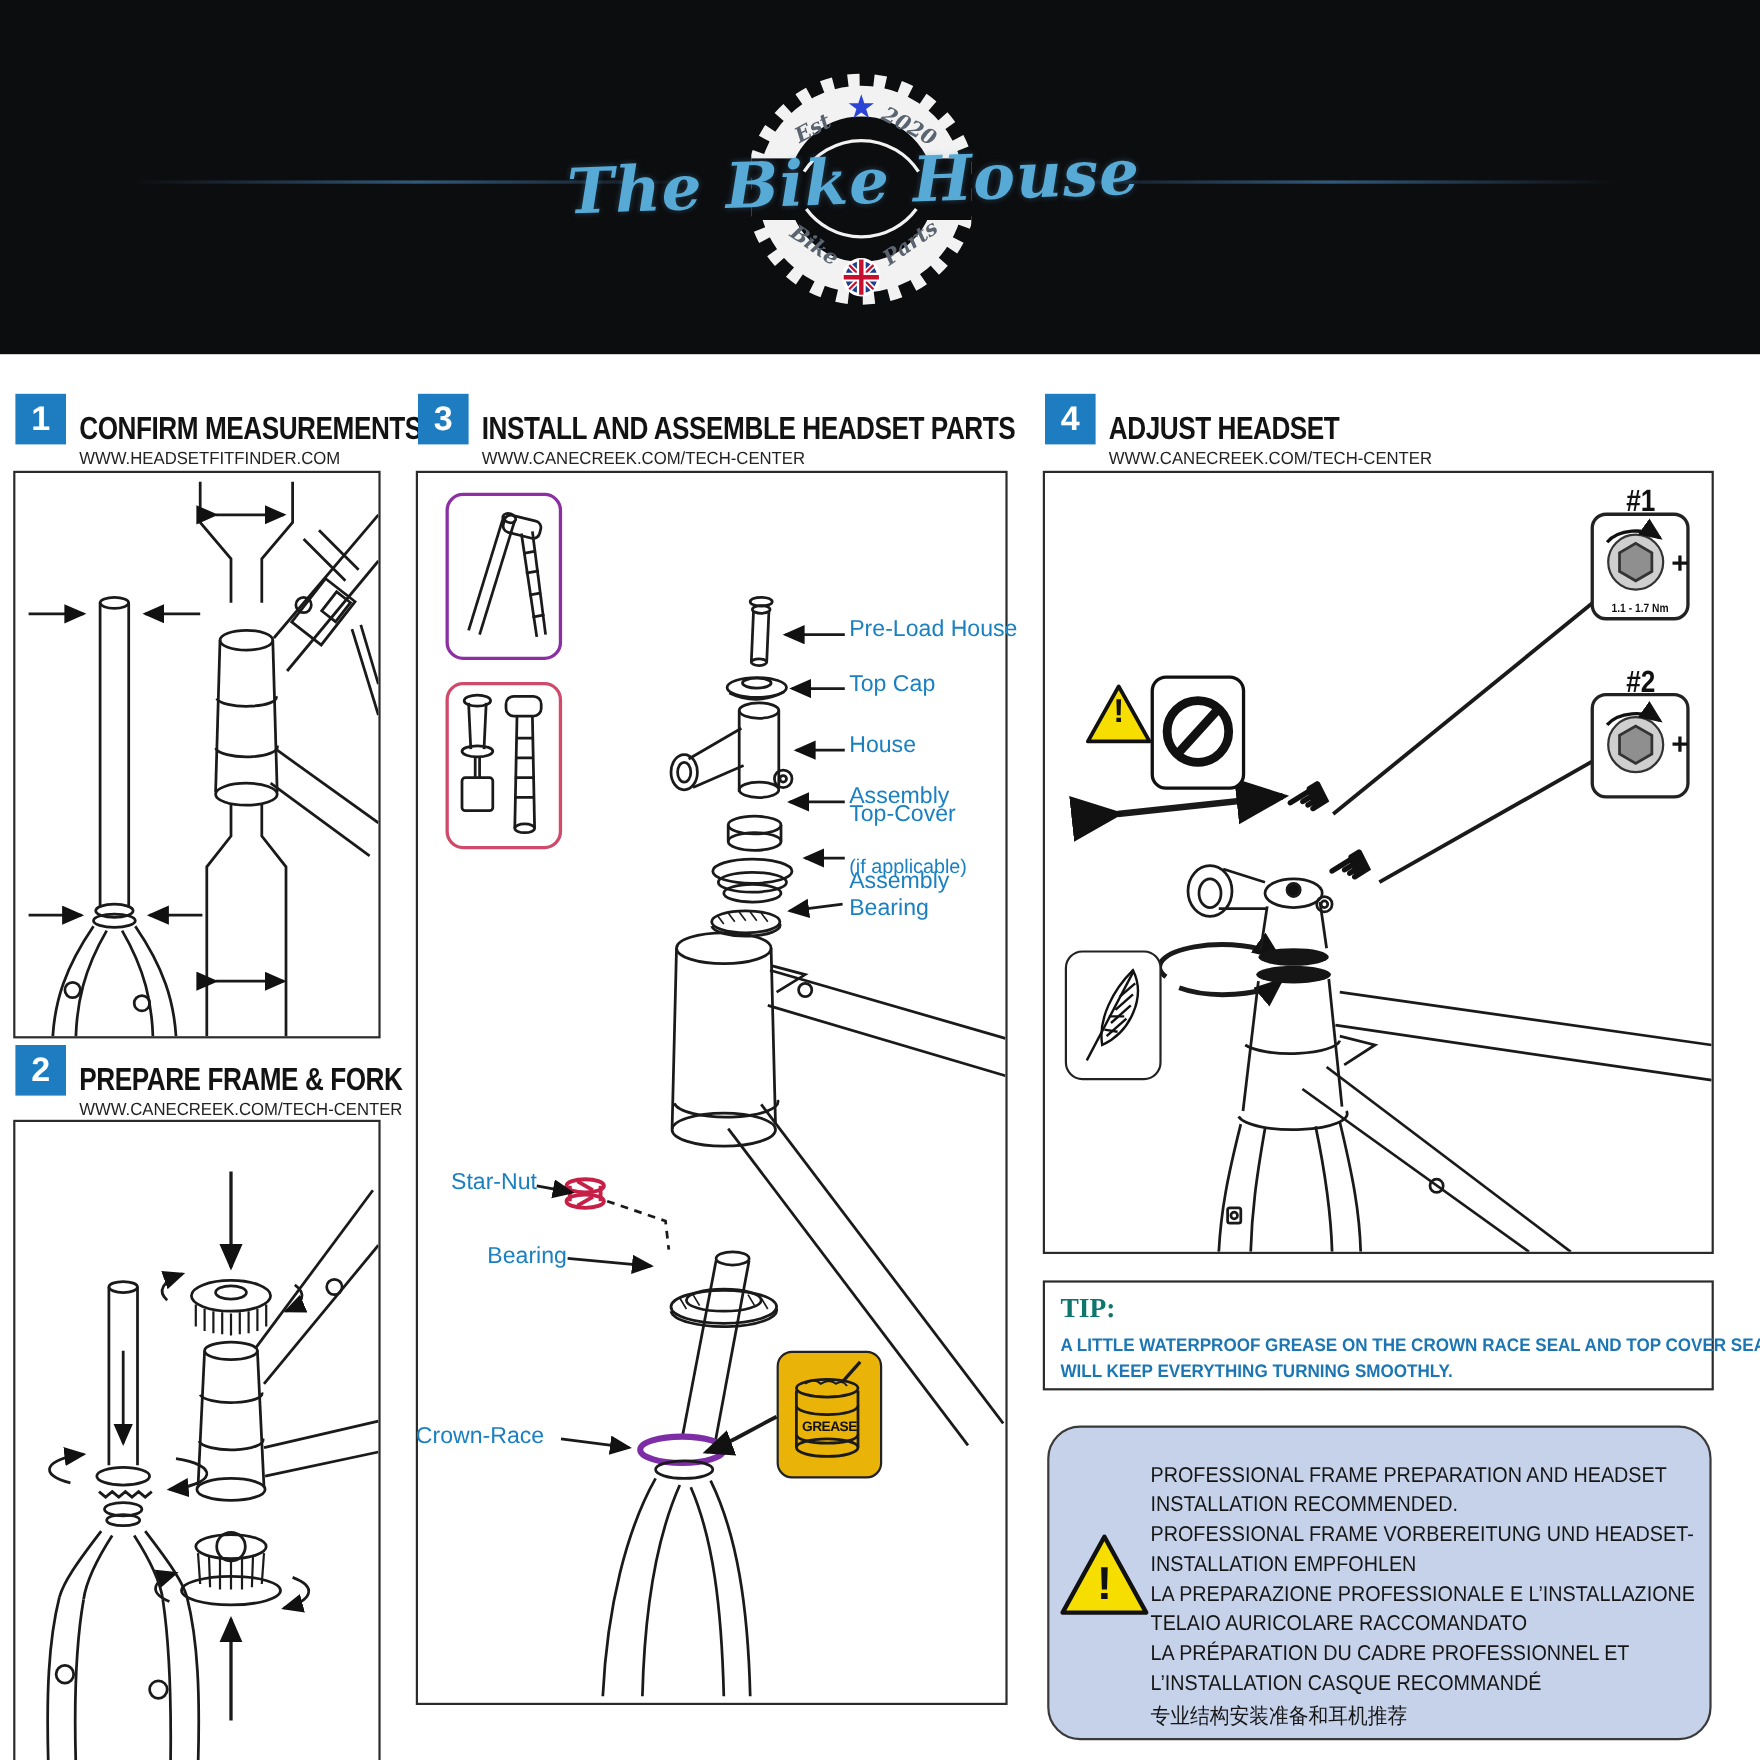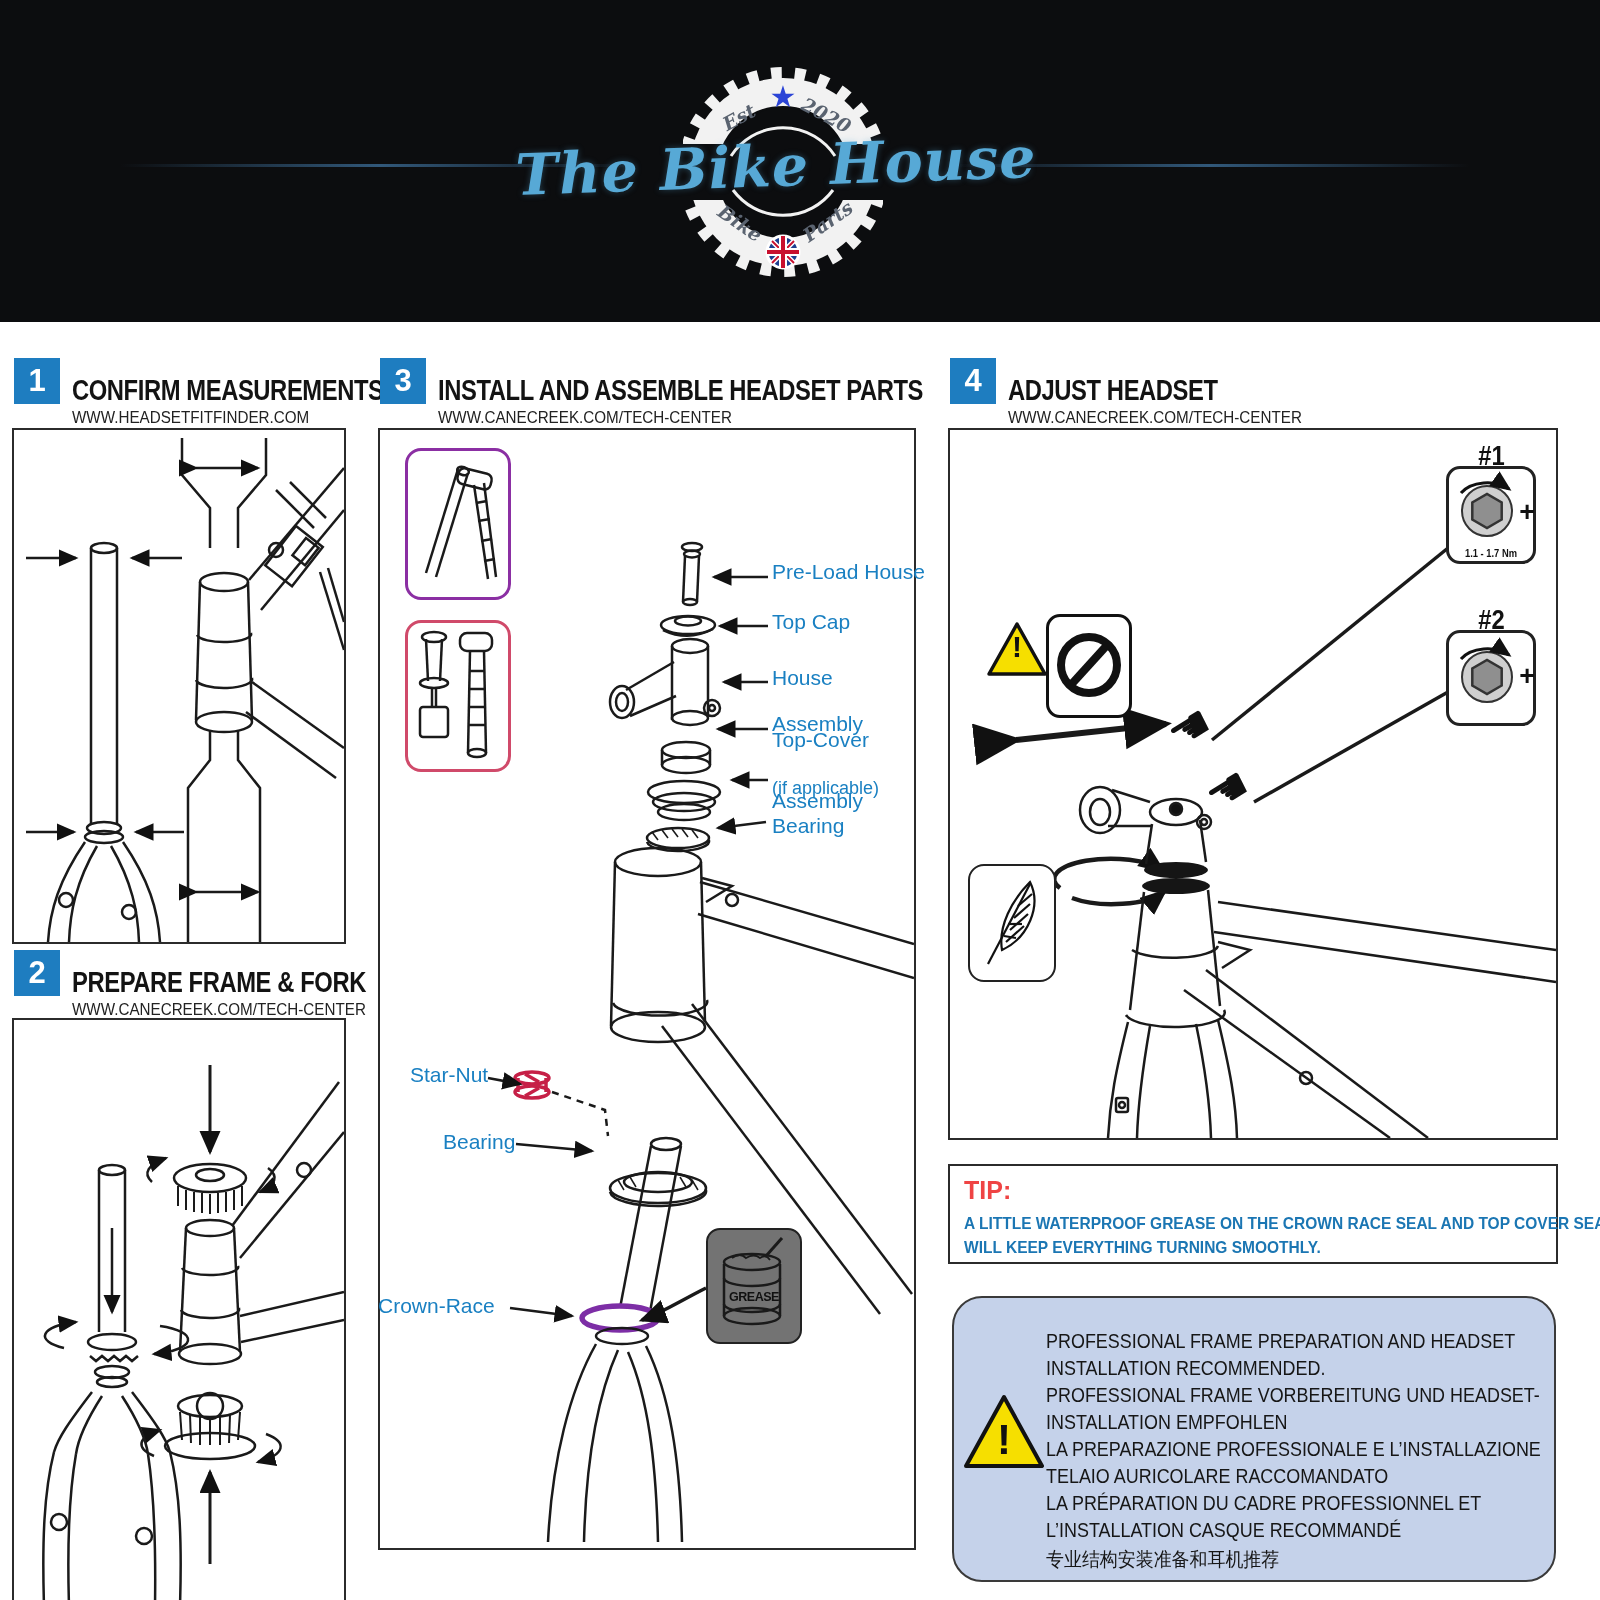--- a/index.html
+++ b/index.html
@@ -24,36 +24,36 @@
               display:inline-block;transform:scaleX(.82);transform-origin:0 50%;letter-spacing:-.5px;}
   .step-url{font-size:16px;color:#222;white-space:nowrap;display:inline-block;
             transform:scaleX(.95);transform-origin:0 50%;margin-top:2px;}
   
   .panel{position:absolute;border:2px solid #2b2b2b;background:#fff;}
   .p1{left:12px;top:428px;width:330px;height:512px;}
   .p2{left:12px;top:1018px;width:330px;height:590px;}
   .p3{left:378px;top:428px;width:534px;height:1118px;}
   .p4{left:948px;top:428px;width:606px;height:708px;}
   .tipbox{left:948px;top:1164px;width:606px;height:96px;}
-  .tip-head{position:absolute;left:14px;top:10px;font-size:25px;font-weight:bold;color:#ef4444;}
+  .tip-head{position:absolute;left:14px;top:10px;font-size:25px;font-weight:bold;color:#0f766e;font-family:Liberation Serif, serif;}
   .tip-line{position:absolute;left:14px;font-size:16.5px;color:#1b76b3;font-weight:bold;
             white-space:nowrap;display:inline-block;transform:scaleX(.94);transform-origin:0 50%;}
   .notice{position:absolute;left:952px;top:1296px;width:600px;height:282px;background:#c5d2ea;
           border:2.5px solid #3a3a3a;border-radius:30px;}
   .notice-line{position:absolute;left:92px;font-size:19.5px;color:#161616;white-space:nowrap;
                display:inline-block;transform:scaleX(.92);transform-origin:0 50%;}
   
   .plabel{position:absolute;font-size:21px;color:#1a80c2;white-space:nowrap;}
   .plabel.small{font-size:18px;margin-top:40px;}
   
   .toolbox{position:absolute;width:100px;height:146px;border-radius:16px;background:#fff;}
   .tb-a{left:405px;top:448px;border:3.5px solid #8b2fa3;}
   .tb-b{left:405px;top:620px;border:3px solid #d04a6a;}
   .greasebox{position:absolute;left:706px;top:1228px;width:92px;height:112px;
-             border:2.5px solid #222;border-radius:14px;background:#737373;}
+             border:2.5px solid #222;border-radius:14px;background:#eab308;}
   .grease-label{position:absolute;left:0;top:60px;width:100%;text-align:center;
                 font-size:12.5px;font-weight:bold;color:#111;letter-spacing:-.5px;}
   .featherbox{position:absolute;left:968px;top:864px;width:84px;height:114px;
               border:2.5px solid #222;border-radius:16px;background:#fff;}
   .prohibit{position:absolute;left:1046px;top:614px;width:80px;height:98px;
             border:3.5px solid #111;border-radius:14px;background:#fff;}
   .warn-tri{position:absolute;}
   .warn-mark{position:absolute;width:100%;text-align:center;font-weight:bold;color:#111;}
   .torque-label{position:absolute;font-size:28px;font-weight:bold;color:#111;
                 transform:scaleX(.85);}

